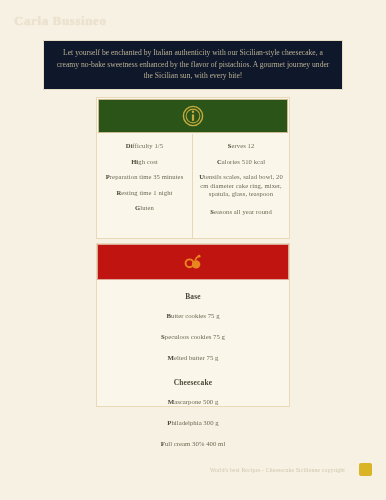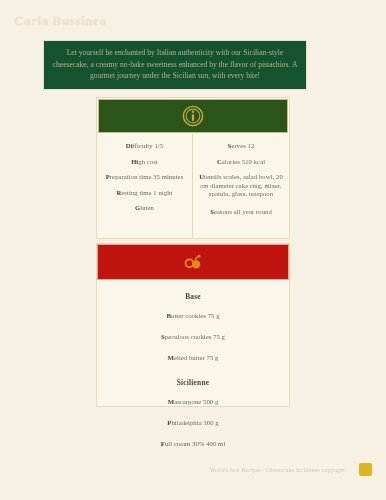--- a/index.html
+++ b/index.html
@@ -28,24 +28,24 @@
     color: #ece2cf;
     text-shadow: 0 0 1px #e4d9c2;
     white-space: nowrap;
   }
 
   
   .desc-panel {
     position: absolute;
     left: 43px;
     top: 40px;
-    width: 264px;
+    width: 300px;
     box-sizing: border-box;
     padding: 6px 8px 7px 8px;
-    background: #14532d;
+    background: #0f172a;
     border: 1px solid #e9dfc6;
     border-radius: 1px;
   }
   .desc-text {
     font-family: "Liberation Serif", serif;
     font-size: 7.6px;
     line-height: 11.6px;
     text-align: center;
     color: #b9b093;
     margin: 0;
@@ -259,21 +259,21 @@
       </p>
       <p class="ing-item">
         <span class="lead">S</span><span>peculoos cookies 75 g</span>
       </p>
       <p class="ing-item">
         <span class="lead">M</span><span>elted butter 75 g</span>
       </p>
     </div>
 
     <div class="ing-group">
-      <p class="ing-group-title">Sicilienne</p>
+      <p class="ing-group-title">Cheesecake</p>
       <p class="ing-item">
         <span class="lead">M</span><span>ascarpone 500 g</span>
       </p>
       <p class="ing-item">
         <span class="lead">P</span><span>hiladelphia 300 g</span>
       </p>
       <p class="ing-item">
         <span class="lead">F</span><span>ull cream 30% 400 ml</span>
       </p>
     </div>

